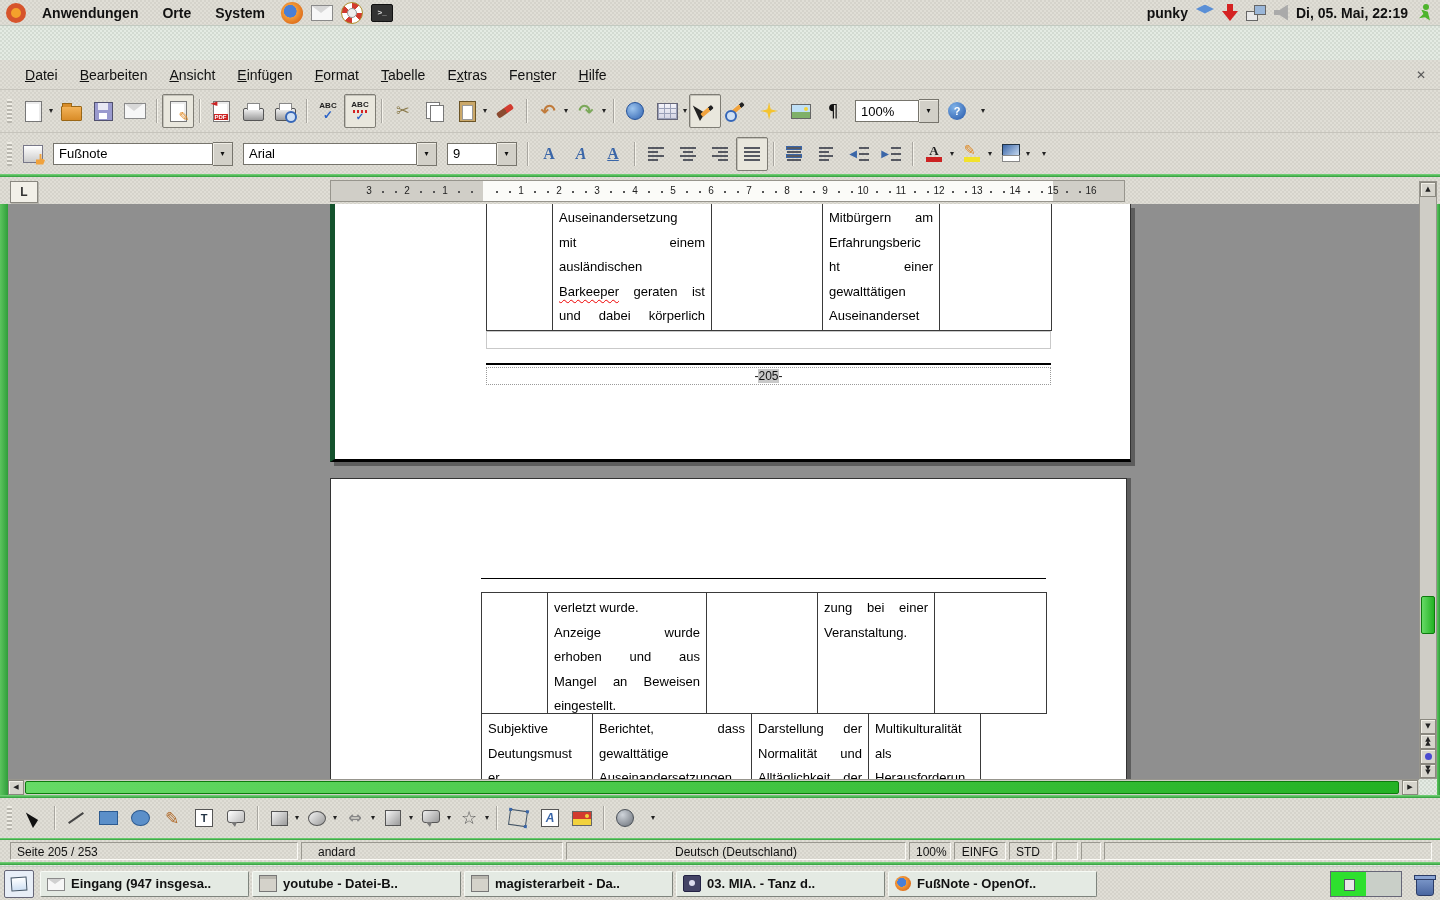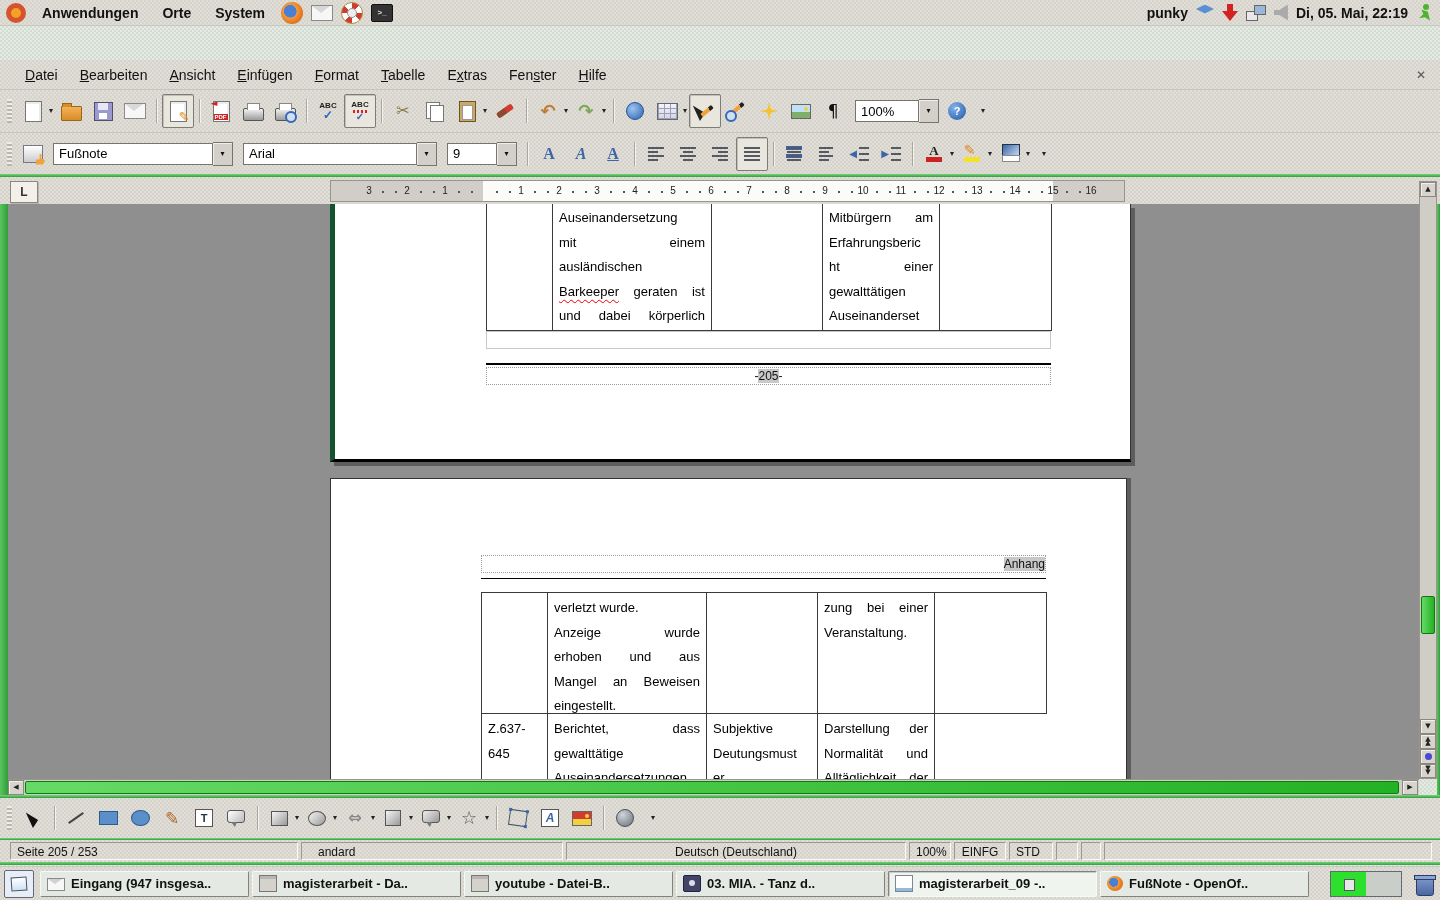--- a/index.html
+++ b/index.html
@@ -579,23 +579,20 @@
         </div>
       <div class="bodybox" style="left:151px;top:127px;width:563px;height:16px"></div>
       <div class="blackline" style="left:151px;top:159px;width:565px;height:2px"></div>
       <div class="dotbox" style="left:151px;top:163px;width:565px;height:18px;justify-content:center">
         <span>- </span>
           <span class="field">205</span>
           <span> -</span>
       </div>
     </div>
     <div id="page2" class="page">
-      <div class="dotbox" style="left:150px;top:76px;width:565px;height:18px;justify-content:flex-end">
-        <span class="field">Anhang</span>
-      </div>
       <div class="blackline" style="left:150px;top:99px;width:565px;height:1px"></div>
       <div class="dtable" id="p2table" style="left:150px;top:113px;width:565px;border-top:1px solid #3a3a3a">
           <div class="trow" style="height: 120px;">
             <div class="tcell" style="width: 66px;"></div>
             <div class="tcell" style="width: 159px;">
               <div class="tl">verletzt wurde.</div>
               <div class="tl just">
                 <span>Anzeige</span>
                 <span>wurde</span>
               </div>
@@ -616,50 +613,51 @@
               <div class="tl just">
                 <span>zung</span>
                 <span>bei</span>
                 <span>einer</span>
               </div>
               <div class="tl">Veranstaltung.</div>
             </div>
             <div class="tcell" style="width: 112px;"></div>
           </div>
           <div class="trow noline" style="height: 95px;">
-            <div class="tcell" style="width: 66px;">
-              <div class="tl">Z.637-</div>
-              <div class="tl">645</div>
-            </div>
-            <div class="tcell" style="width: 159px;">
-              <div class="tl just">
-                <span>Berichtet,</span>
-                <span>dass</span>
-              </div>
-              <div class="tl">gewalttätige</div>
-              <div class="tl"><span class="sq">Auseinandersetzungen</span></div>
-            </div>
             <div class="tcell" style="width: 111px;">
               <div class="tl">Subjektive</div>
               <div class="tl">Deutungsmust</div>
               <div class="tl">er.</div>
             </div>
+            <div class="tcell" style="width: 159px;">
+              <div class="tl just">
+                <span>Berichtet,</span>
+                <span>dass</span>
+              </div>
+              <div class="tl">gewalttätige</div>
+              <div class="tl"><span class="sq">Auseinandersetzungen</span></div>
+            </div>
             <div class="tcell" style="width: 117px;">
               <div class="tl just">
                 <span>Darstellung</span>
                 <span>der</span>
               </div>
               <div class="tl just">
                 <span>Normalität</span>
                 <span>und</span>
               </div>
               <div class="tl just">
                 <span>Alltäglichkeit</span>
                 <span>der</span>
               </div>
+            </div>
+            <div class="tcell" style="width: 112px;">
+              <div class="tl">Multikulturalität</div>
+              <div class="tl">als</div>
+              <div class="tl">Herausforderun</div>
             </div>
           </div>
         </div>
     </div>
   </div>
 
   <div id="vsb" class="abs">
     <span class="sbtn" style="left:0;top:0;width:16px;height:15px">
         <span class="gi" data-glyph="▲"></span>
       </span>
@@ -780,33 +778,29 @@
     <span id="showdesk">
         <i></i>
       </span>
     <span id="taskbar-buttons" style="display:flex">
         <span class="taskbtn">
           <span class="tbico mail-sm"></span>
           <span class="tblabel">Eingang (947 insgesa..</span>
         </span>
         <span class="taskbtn">
           <span class="tbico folder-icon"></span>
-          <span class="tblabel">magisterarbeit - Da..</span>
+          <span class="tblabel">youtube - Datei-B..</span>
         </span>
         <span class="taskbtn">
           <span class="tbico folder-icon"></span>
-          <span class="tblabel">youtube - Datei-B..</span>
+          <span class="tblabel">magisterarbeit - Da..</span>
         </span>
         <span class="taskbtn">
           <span class="tbico media-player-icon"></span>
           <span class="tblabel">03. MIA. - Tanz d..</span>
-        </span>
-        <span class="taskbtn active">
-          <span class="tbico writer-doc-icon"></span>
-          <span class="tblabel">magisterarbeit_09 -..</span>
         </span>
         <span class="taskbtn">
           <span class="tbico ffx"></span>
           <span class="tblabel">FußNote - OpenOf..</span>
         </span>
       </span>
     <span class="spacer"></span>
     <span id="wsw">
       <span class="ws active"></span>
       <span class="ws"></span>

